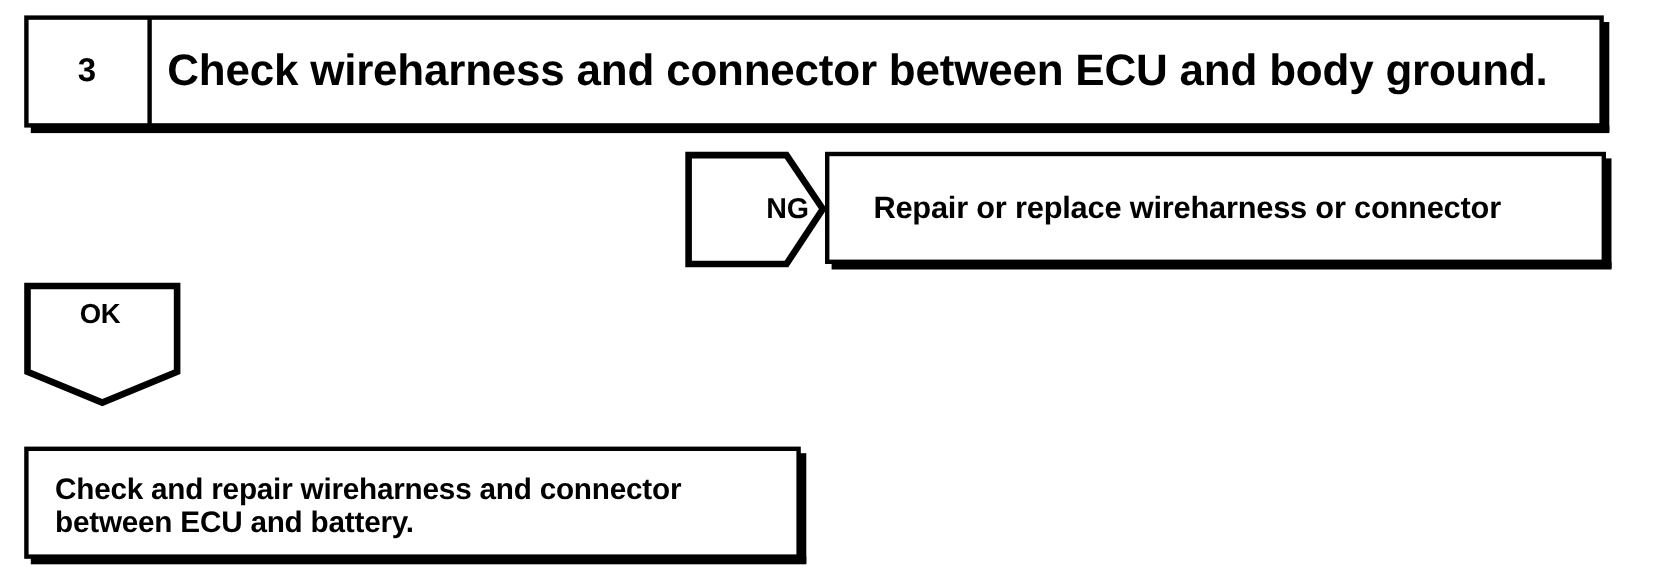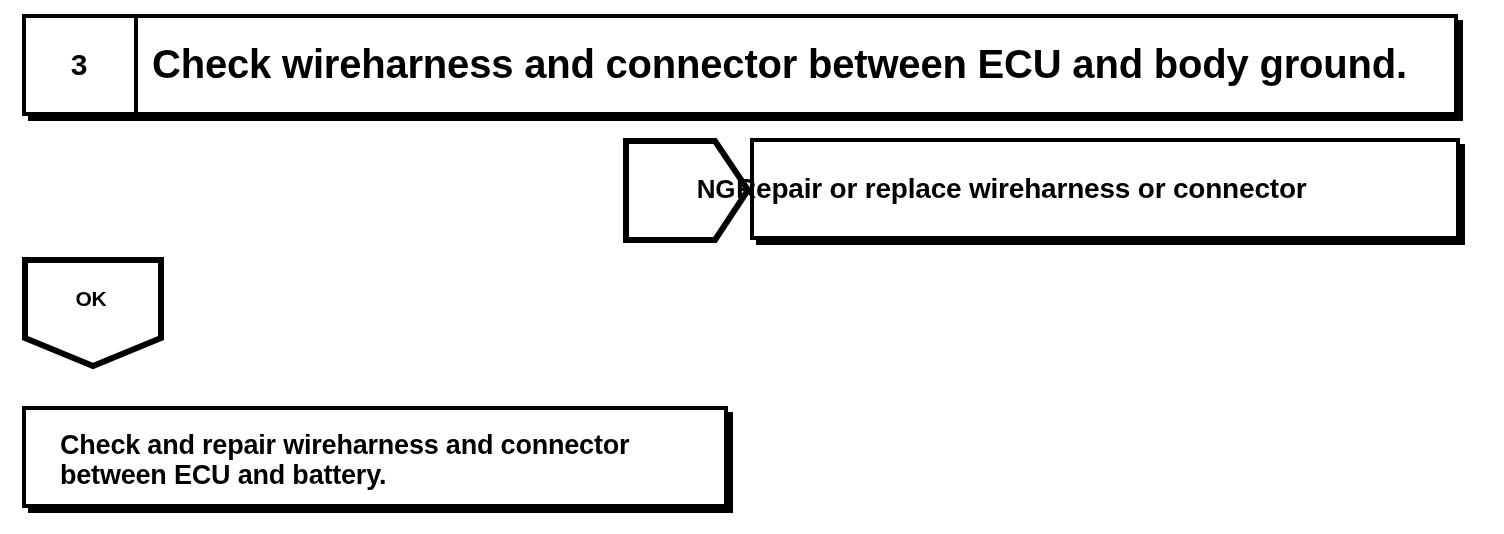--- a/index.html
+++ b/index.html
@@ -59,36 +59,36 @@
   #ng-tag { left: 623px; top: 138px; width: 128px; height: 105px; }
   #ng-tag-label {
     left: 623px; top: 138px; width: 110px; height: 102px;
     display: flex; align-items: center; justify-content: center;
     font-size: 26px;
     margin-left: 38px;
   }
 
   #ng-action-box { left: 750px; top: 138px; width: 716px; height: 108px; }
   #ng-action-label {
-    left: 736px; top: 138px; width: 690px; height: 102px;
+    left: 794px; top: 138px; width: 690px; height: 102px;
     display: flex; align-items: center;
     font-size: 28px;
   }
 
   
   #ok-tag { left: 22px; top: 257px; width: 142px; height: 112px; }
   #ok-tag-label {
-    left: 22px; top: 258px; width: 138px; height: 82px;
+    left: 22px; top: 245px; width: 138px; height: 82px;
     display: flex; align-items: center; justify-content: center;
-    font-size: 21px;
+    font-size: 25px;
   }
 
   #ok-action-box { left: 22px; top: 406px; width: 712px; height: 108px; }
   #ok-action-label {
-    left: 60px; top: 420px; width: 670px; height: 80px;
+    left: 50px; top: 420px; width: 670px; height: 80px;
     display: flex; align-items: center;
     font-size: 27px;
     line-height: 1.12;
   }
 </style>
 </head>
 <body>
 
 <div id="canvas">
 

